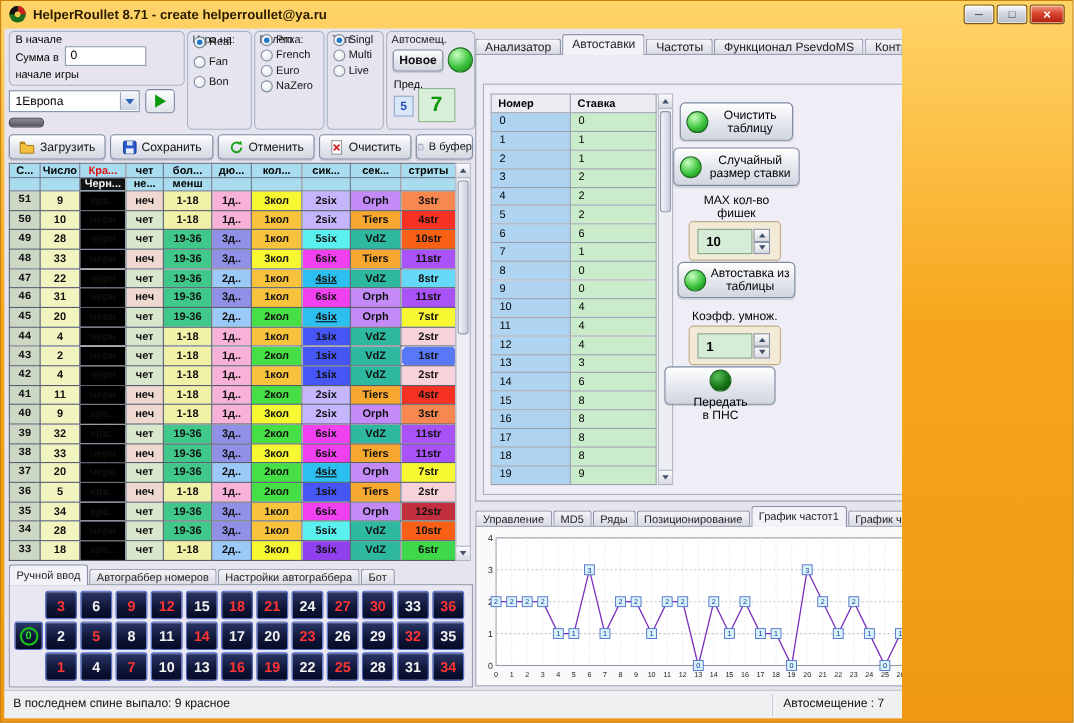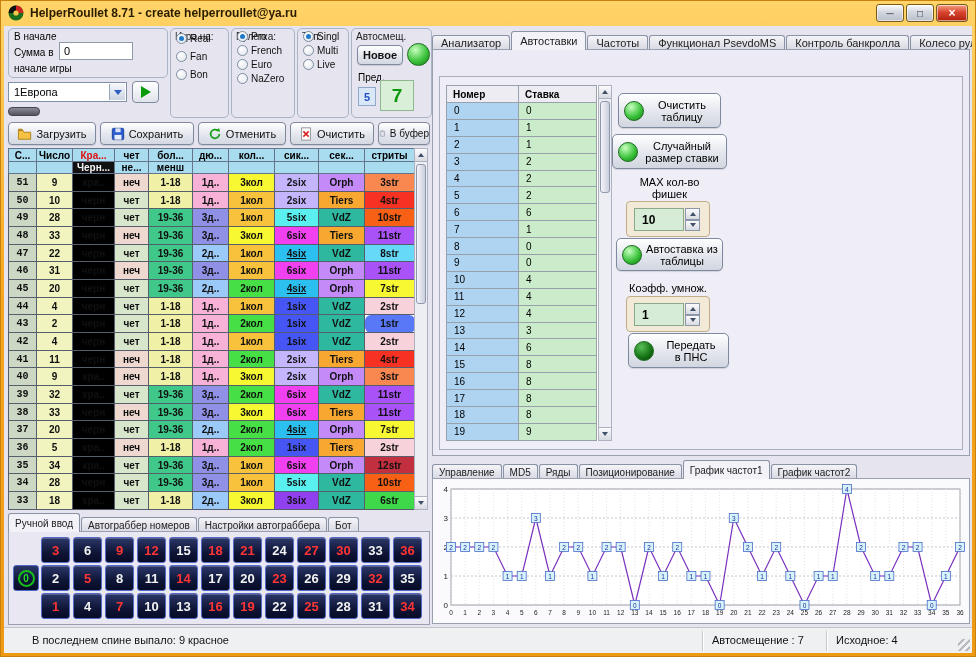--- a/index.html
+++ b/index.html
@@ -9,21 +9,21 @@
   
   #win{position:absolute;inset:0;background:linear-gradient(180deg,#ffd469,#f7a61b 45%,#ef9913);box-shadow:inset 0 0 0 1px #c8820d;}
   #titlebar{position:absolute;left:0;top:0;right:0;height:26px;}
   #app-icon{position:absolute;left:8px;top:5px;width:16px;height:16px;}
   #win-title{position:absolute;left:30px;top:6px;font-size:12px;font-weight:bold;color:#2a1c00;}
   .winbtn{position:absolute;top:4px;height:18px;border:1px solid #7a5a16;border-radius:3px;background:linear-gradient(#fdfdfd,#d2d6df 45%,#b9c0cb);display:flex;align-items:center;justify-content:center;font-size:10px;color:#333;box-shadow:inset 0 0 0 1px rgba(255,255,255,.55);}
   #btn-min{right:72px;width:28px;}
   #btn-max{right:42px;width:28px;}
   #btn-close{right:8px;width:32px;background:linear-gradient(#f2a284,#d9452f 45%,#ad1f0d);color:#fff;font-weight:bold;font-size:12px;}
 
-  #client{position:absolute;left:4px;top:26px;width:968px;height:627px;background:#e6e4ee;overflow:hidden;}
+  #client{position:absolute;left:4px;top:26px;width:816px;height:627px;background:#e6e4ee;overflow:hidden;}
 
   
   .group{position:absolute;border:1px solid #a9b4c6;border-radius:5px;font-size:10px;}
   .gtitle{position:absolute;left:4px;top:2px;font-size:10px;color:#222;white-space:nowrap;}
   #grp-start{left:4px;top:2px;width:160px;height:50px;}
   #grp-start .gl1{position:absolute;left:5px;top:2px;font-size:10px;}
   #grp-start .gl2{position:absolute;left:5px;top:18px;font-size:10px;}
   #grp-start .gl3{position:absolute;left:5px;top:34px;font-size:10px;}
   #start-input{position:absolute;left:50px;top:13px;width:74px;height:18px;border:1px solid #8e9cae;background:#fff;font-size:11px;padding-left:4px;font-family:inherit;}
   #combo{position:absolute;left:4px;top:56px;width:119px;height:20px;border:1px solid #7e90aa;background:#fff;font-size:11px;display:flex;align-items:center;padding-left:5px;}
@@ -152,29 +152,29 @@
   #btn-random{left:172px;top:57px;width:115px;height:35px;}
   #max-label{position:absolute;left:176px;top:99px;width:107px;text-align:center;font-size:11px;line-height:12px;}
   .spinwrap{position:absolute;width:84px;height:36px;background:#f2ead6;border:1px solid #c0ae8a;border-radius:4px;}
   #spin-max{left:186px;top:124px;}
   #spin-coef{left:186px;top:219px;}
   .spinbox{position:absolute;left:7px;top:6px;width:50px;height:23px;background:#d6ecd6;border:1px solid #8aa88a;font-size:12px;font-weight:bold;display:flex;align-items:center;padding-left:7px;}
   .spinbtns{position:absolute;left:58px;top:6px;width:15px;height:23px;display:flex;flex-direction:column;}
   .spinbtns div{flex:1;border:1px solid #8c96aa;background:linear-gradient(#fbfbfd,#d8dae2);display:flex;align-items:center;justify-content:center;}
   #btn-autobet{left:176px;top:161px;width:107px;height:33px;}
   #coef-label{position:absolute;left:178px;top:205px;width:100px;text-align:center;font-size:11px;}
-  #btn-transfer{left:188px;top:256px;width:101px;height:35px;}
+  #btn-transfer{left:164px;top:256px;width:101px;height:35px;flex-direction:column;}
   #btn-transfer .ball{background:radial-gradient(circle at 35% 28%,#58c058,#187818 55%,#043f06);}
 
   #chart-tabs{left:428px;top:433px;width:540px;}
   #chart-panel{position:absolute;left:428px;top:452px;width:538px;height:146px;border:1px solid #9aa0ae;background:#fafafc;}
 
   
   #statusbar{position:absolute;left:0;top:601px;width:968px;height:26px;background:#eff0f2;border-top:1px solid #c2c4c8;font-size:11px;color:#111;}
-  #st-left{position:absolute;left:8px;top:6px;margin-left:20px;}
+  #st-left{position:absolute;left:8px;top:6px;}
   .st-div{position:absolute;top:3px;height:20px;width:1px;background:#c6c8cc;box-shadow:1px 0 0 #fff;}
   #st-auto{position:absolute;left:708px;top:6px;}
   #st-init{position:absolute;left:832px;top:6px;}
   #grip{position:absolute;right:2px;bottom:2px;width:12px;height:12px;background:
     repeating-linear-gradient(135deg,transparent 0 3px,#b8bac0 3px 5px);}
   svg{display:block;}
 </style>
 </head>
 <body>
 

